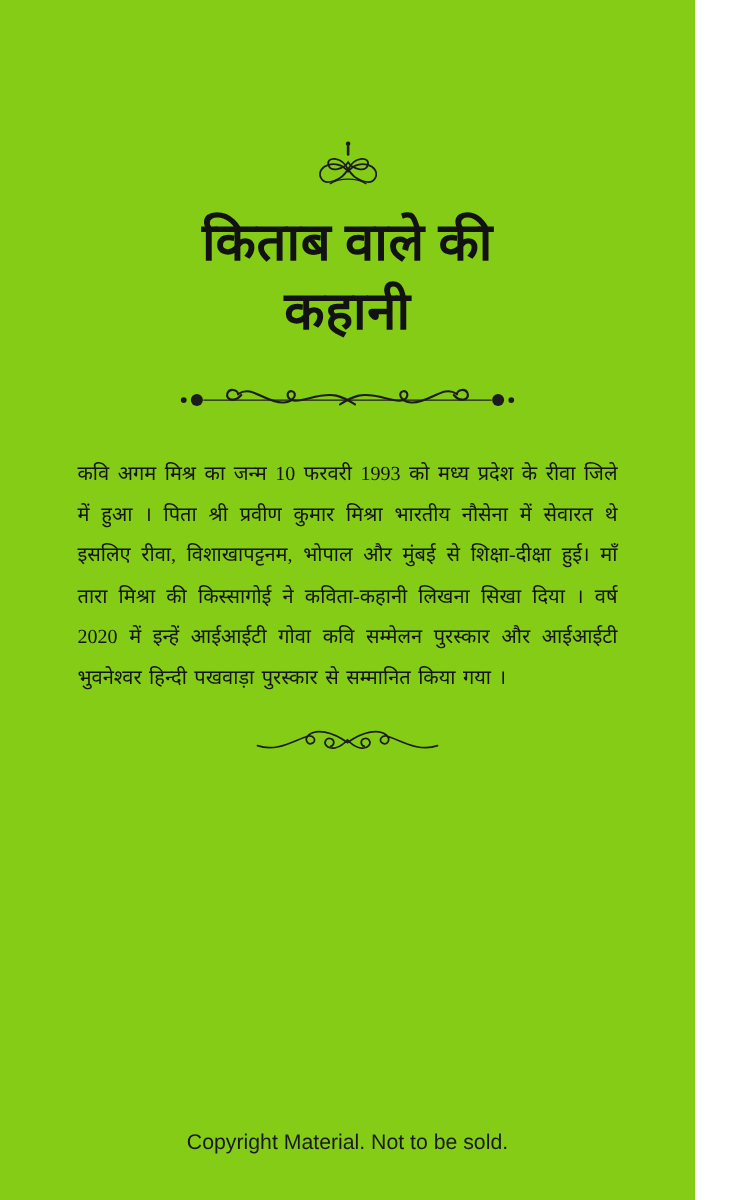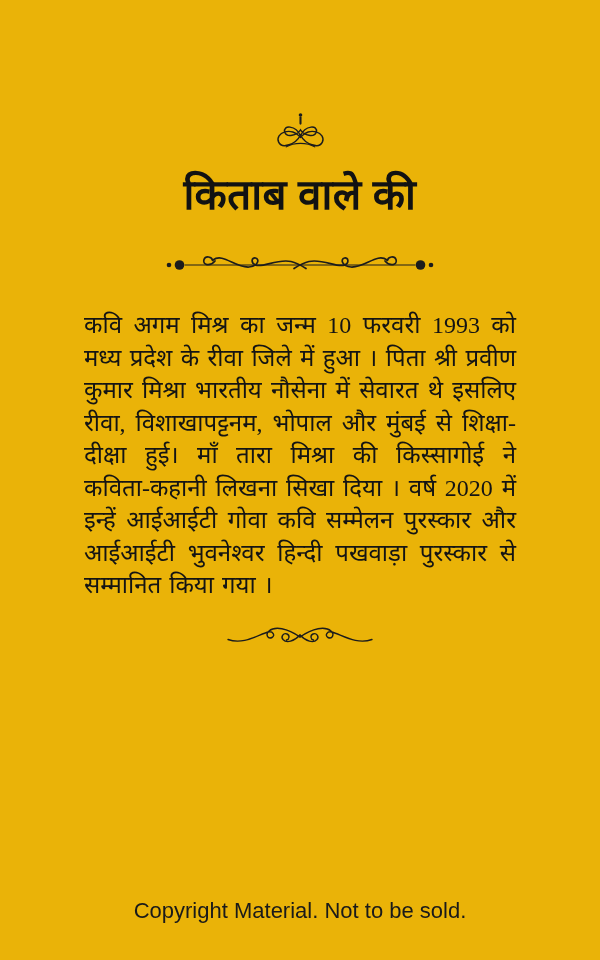--- a/index.html
+++ b/index.html
@@ -4,22 +4,22 @@
 <style>
   * { margin: 0; padding: 0; box-sizing: border-box; }
   html, body {
     width: 600px; height: 960px;
     background: #ffffff;
     font-family: "Liberation Serif", "DejaVu Serif", serif;
     overflow: hidden;
   }
   .page {
     position: relative;
-    width: 600px; height: 960px;
-    background: #eab308;
+    width: 556px; height: 960px;
+    background: #84cc16;
     color: #161616;
   }
   .ornament-top {
     display: flex;
     justify-content: center;
     padding-top: 112px;
     height: 158px;
   }
   .title {
     margin-top: 10px;
@@ -32,41 +32,41 @@
   }
   .divider-wrap {
     display: flex;
     justify-content: center;
     margin-top: 26px;
     height: 32px;
   }
   .body-text {
     width: 432px;
     margin: 0 auto;
-    font-size: 24px;
+    font-size: 16px;
     line-height: 32.5px;
     text-align: justify;
     color: #141414;
     word-spacing: 2px;
   }
   .para-bio { margin-top: 28px; }
   .para-book { margin-top: 13px; }
   .ornament-bottom {
     display: flex;
     justify-content: center;
     margin-top: 18px;
     height: 34px;
   }
   .footer {
     position: absolute;
     left: 0; right: 0;
     bottom: 36px;
     text-align: center;
     font-family: "Liberation Sans", "DejaVu Sans", sans-serif;
-    font-size: 22px;
+    font-size: 17px;
     color: #1a1a1a;
   }
   svg { display: block; }
 </style>
 </head>
 <body>
 
 <div class="page">
 
   <div class="ornament-top">
@@ -78,20 +78,21 @@
           <path d="M30,25 C 25,13 11,13.5 13.5,21 C 15.5,27 26,24.5 30,18.5 C 34,24.5 44.5,27 46.5,21 C 49,13.5 35,13 30,25"></path>
           <path d="M30,26.5 C 21,14.5 2.5,21.5 7,31.5 C 10.5,39 25,34 30,24 C 35,34 49.5,39 53,31.5 C 57.5,21.5 39,14.5 30,26.5"></path>
           <path d="M15,36.5 C 23,31.5 37,31.5 45,36.5" stroke-width="1.2"></path>
         </g>
       </svg>
     </span>
   </div>
 
   <h1 class="title">
     <span>किताब वाले की</span><br>
+    <span>कहानी</span>
   </h1>
 
   <div class="divider-wrap">
     <span>
       <svg viewBox="0 0 270 32" width="270" height="32" aria-hidden="true">
         <g fill="none" stroke="#1c1c1c" stroke-linecap="round">
           <circle cx="4" cy="16" r="2.3" fill="#1c1c1c" stroke="none"></circle>
           <circle cx="14.5" cy="16" r="4.8" fill="#1c1c1c" stroke="none"></circle>
           <circle cx="255.5" cy="16" r="4.8" fill="#1c1c1c" stroke="none"></circle>
           <circle cx="266" cy="16" r="2.3" fill="#1c1c1c" stroke="none"></circle>

